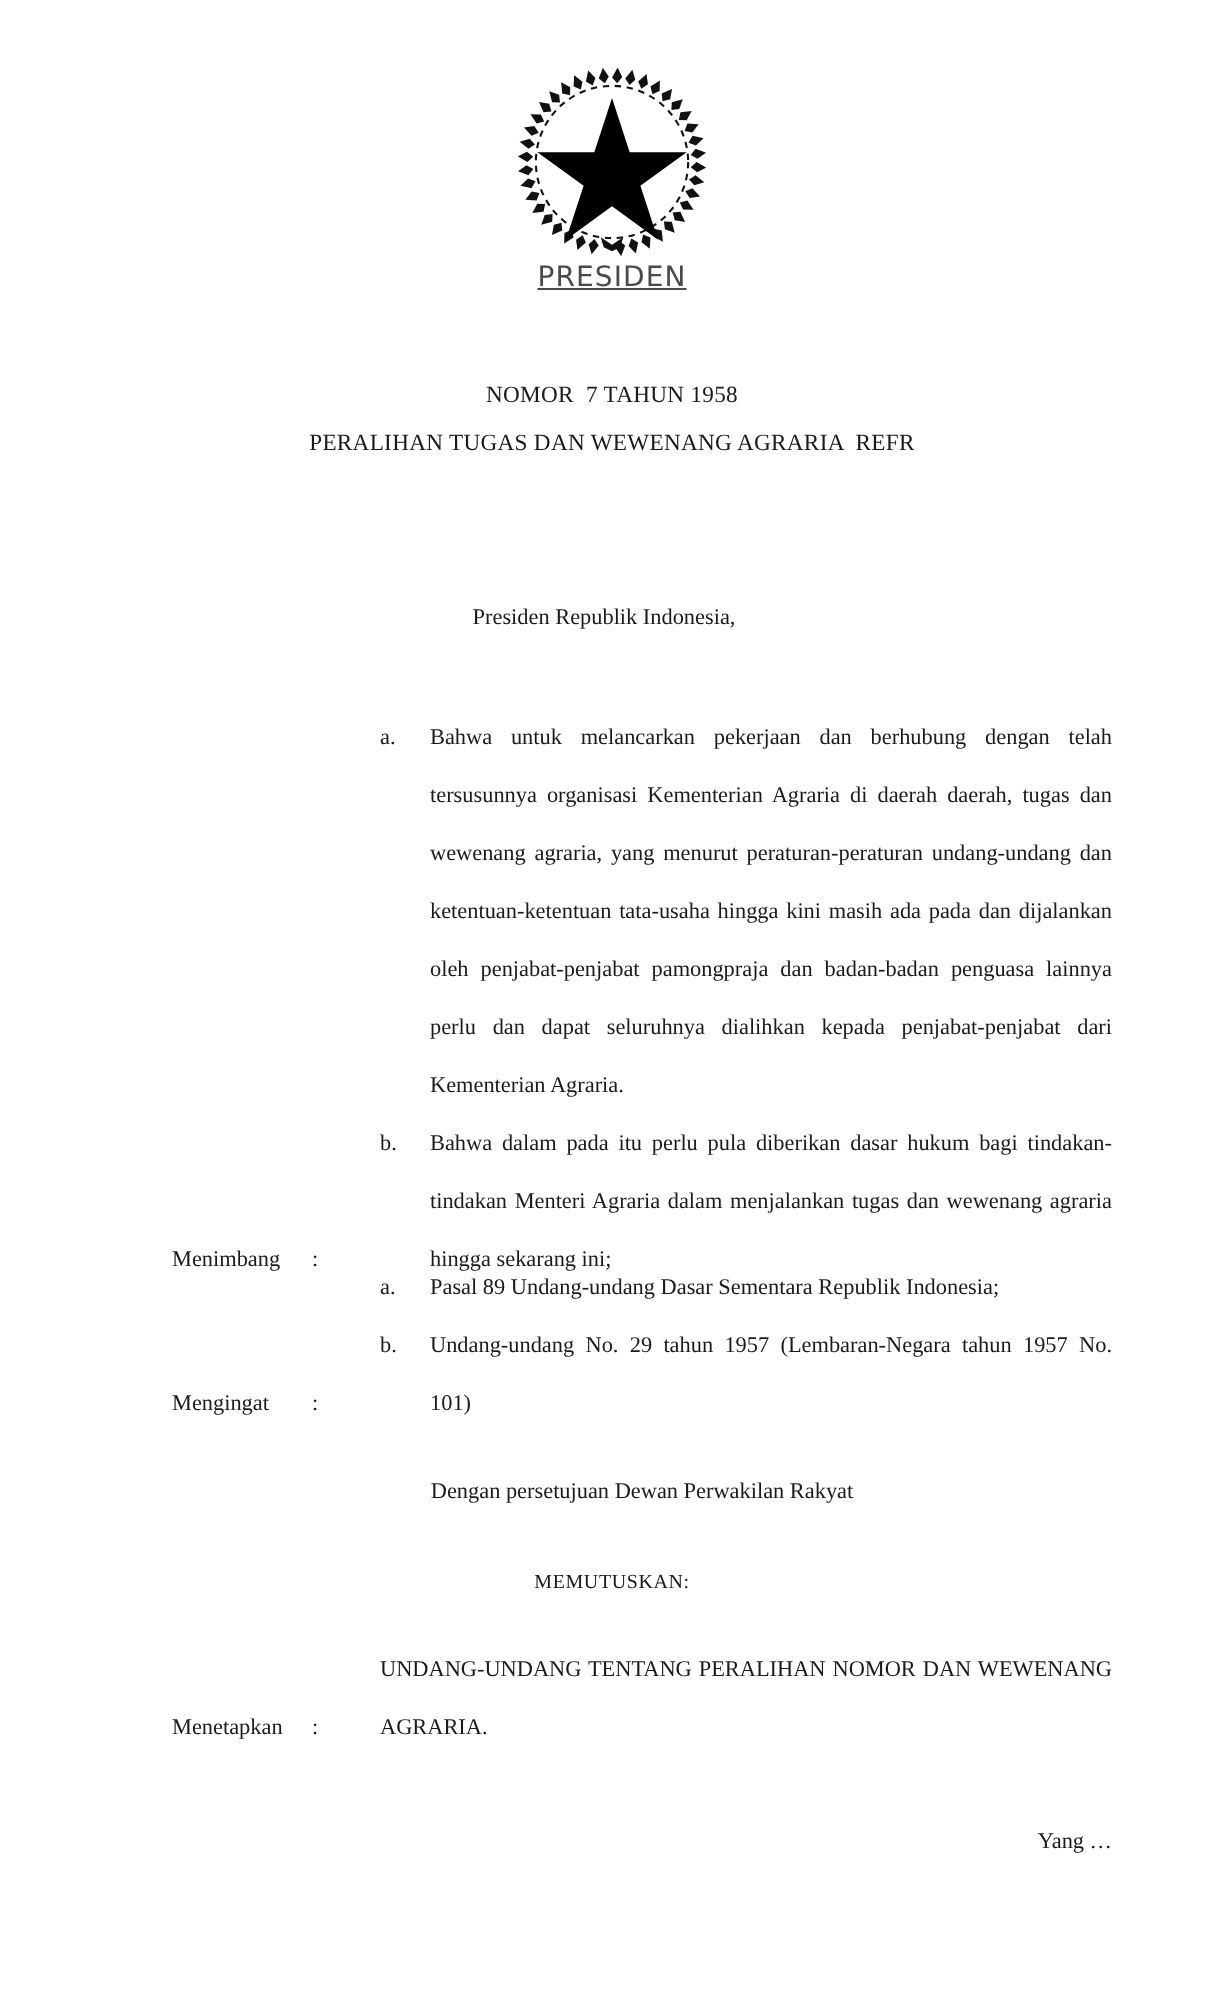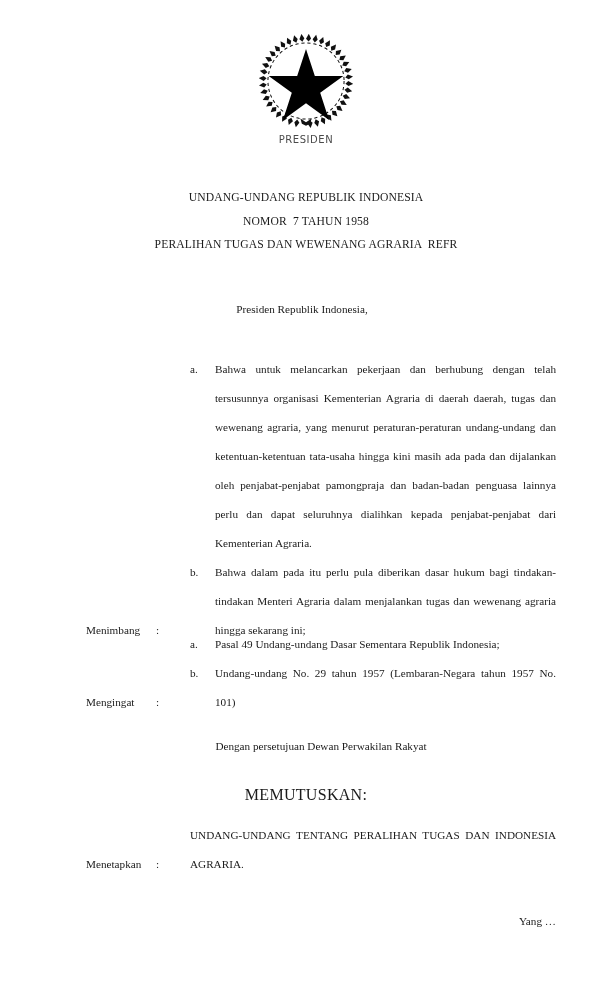--- a/index.html
+++ b/index.html
@@ -30,24 +30,25 @@
     position: absolute;
     left: 0;
     top: 34px;
     width: 612px;
     text-align: center;
   }
   .emblem-svg { display: block; margin: 0 auto; }
   .emblem-caption {
     margin-top: 6px;
     font-family: "DejaVu Sans", "Liberation Sans", sans-serif;
-    font-size: 10px;
+    font-size: 14px;
     letter-spacing: 0.55px;
     color: #4a4a4a;
     line-height: 11.5px;
+    text-decoration: underline;
   }
   .emblem-caption .cap-line { display: block; }
 
   
   .title-block {
     position: absolute;
     left: 0;
     top: 186px;
     width: 612px;
     text-align: center;
@@ -137,21 +138,21 @@
     font-size: 11.2px;
     line-height: 29px;
     text-align: center;
   }
   .decision {
     position: absolute;
     left: 0;
     top: 786px;
     width: 612px;
     text-align: center;
-    font-size: 16px;
+    font-size: 10px;
     letter-spacing: 0.3px;
   }
   .footer-note {
     position: absolute;
     right: 56px;
     top: 915px;
     font-size: 11.2px;
     text-align: left;
   }
 </style>
@@ -217,21 +218,20 @@
 
         <polygon points="50,16 59.4,44.8 89.7,44.8 65.1,62.6 74.5,91.4 50,73.6 25.5,91.4 34.9,62.6 10.3,44.8 40.6,44.8" fill="#000000"></polygon>
       </g>
     </svg>
     <div class="emblem-caption">
       <span class="cap-line">PRESIDEN</span>
     </div>
   </div>
 
   <div class="title-block">
-    <span class="title-line">UNDANG-UNDANG REPUBLIK INDONESIA</span>
     <span class="title-line">NOMOR  7 TAHUN 1958</span>
     <span class="title-line">PERALIHAN TUGAS DAN WEWENANG AGRARIA  REFR</span>
   </div>
 
   <div class="preamble">Presiden Republik Indonesia,</div>
 
   <div class="clause" id="menimbang">
     <div class="clause-row">
       <div class="clause-label">Menimbang</div>
       <div class="clause-colon">:</div>
@@ -248,37 +248,37 @@
     </div>
   </div>
 
   <div class="clause" id="mengingat">
     <div class="clause-row">
       <div class="clause-label">Mengingat</div>
       <div class="clause-colon">:</div>
       <div class="clause-items">
         <div class="item">
           <div class="item-marker">a.</div>
-          <div class="item-text no-justify">Pasal 49 Undang-undang Dasar Sementara Republik Indonesia;</div>
+          <div class="item-text no-justify">Pasal 89 Undang-undang Dasar Sementara Republik Indonesia;</div>
         </div>
         <div class="item">
           <div class="item-marker">b.</div>
           <div class="item-text">Undang-undang   No. 29 tahun 1957 (Lembaran-Negara tahun 1957 No. 101)</div>
         </div>
       </div>
     </div>
   </div>
 
   <div class="approval">Dengan persetujuan Dewan Perwakilan Rakyat</div>
 
   <div class="decision">MEMUTUSKAN:</div>
 
   <div class="clause" id="menetapkan">
     <div class="clause-row">
       <div class="clause-label">Menetapkan</div>
       <div class="clause-colon">:</div>
-      <div class="clause-value">UNDANG-UNDANG TENTANG PERALIHAN TUGAS DAN INDONESIA AGRARIA.</div>
+      <div class="clause-value">UNDANG-UNDANG TENTANG PERALIHAN NOMOR DAN WEWENANG AGRARIA.</div>
     </div>
   </div>
 
   <div class="footer-note">Yang …</div>
 
 </div>
 
 </body></html>

